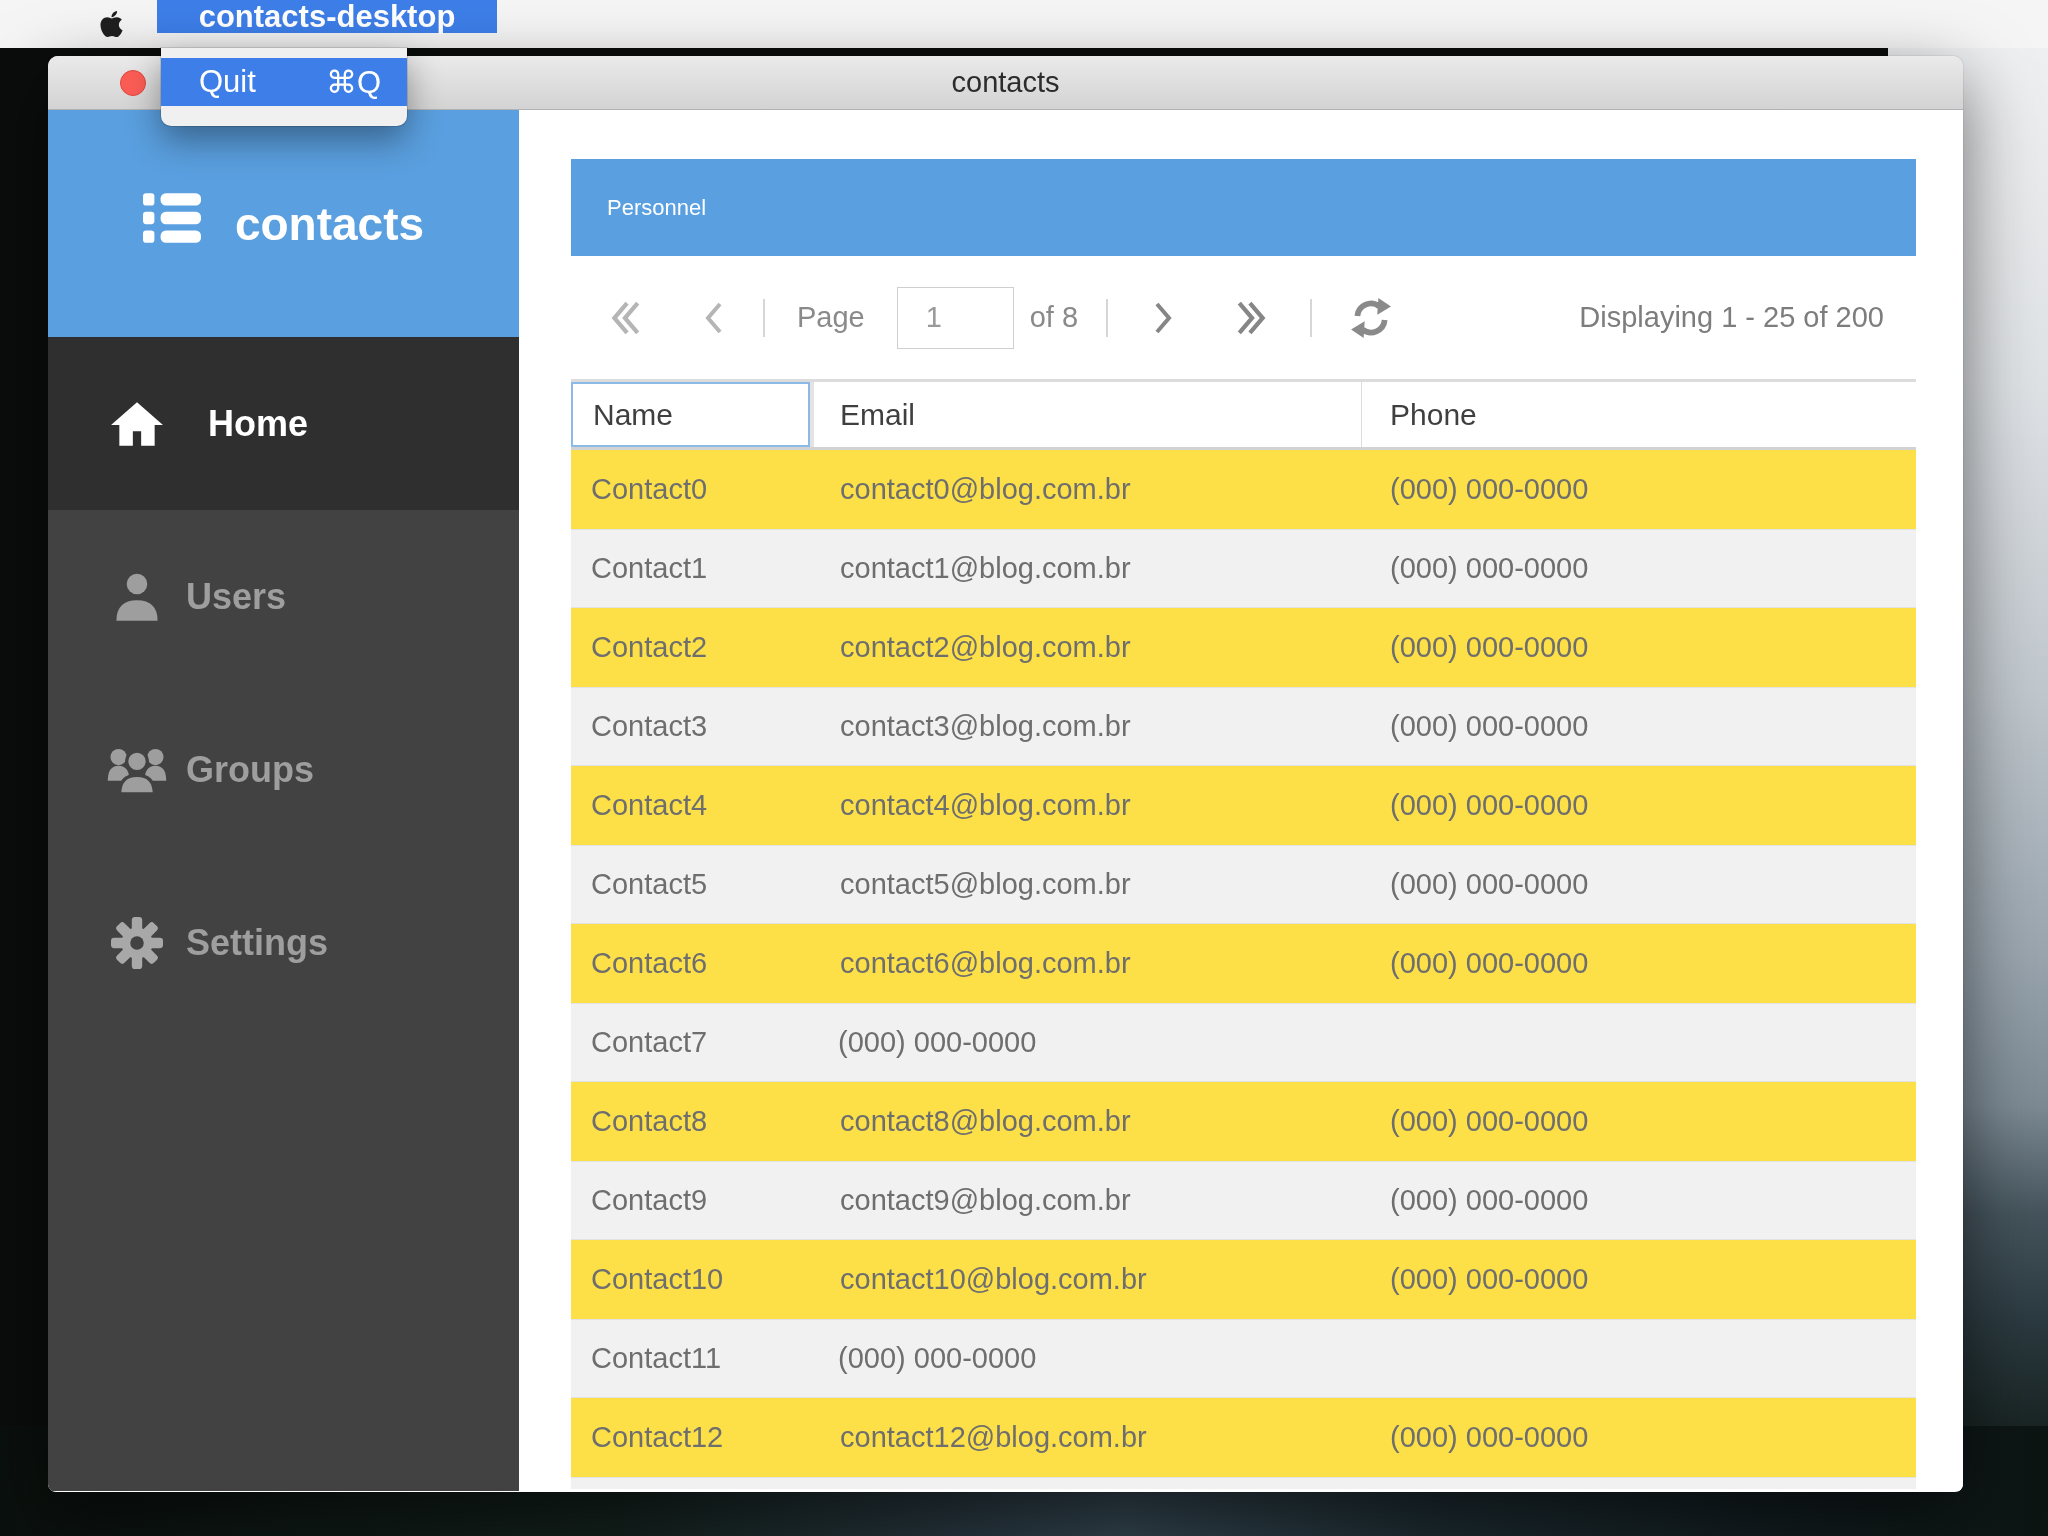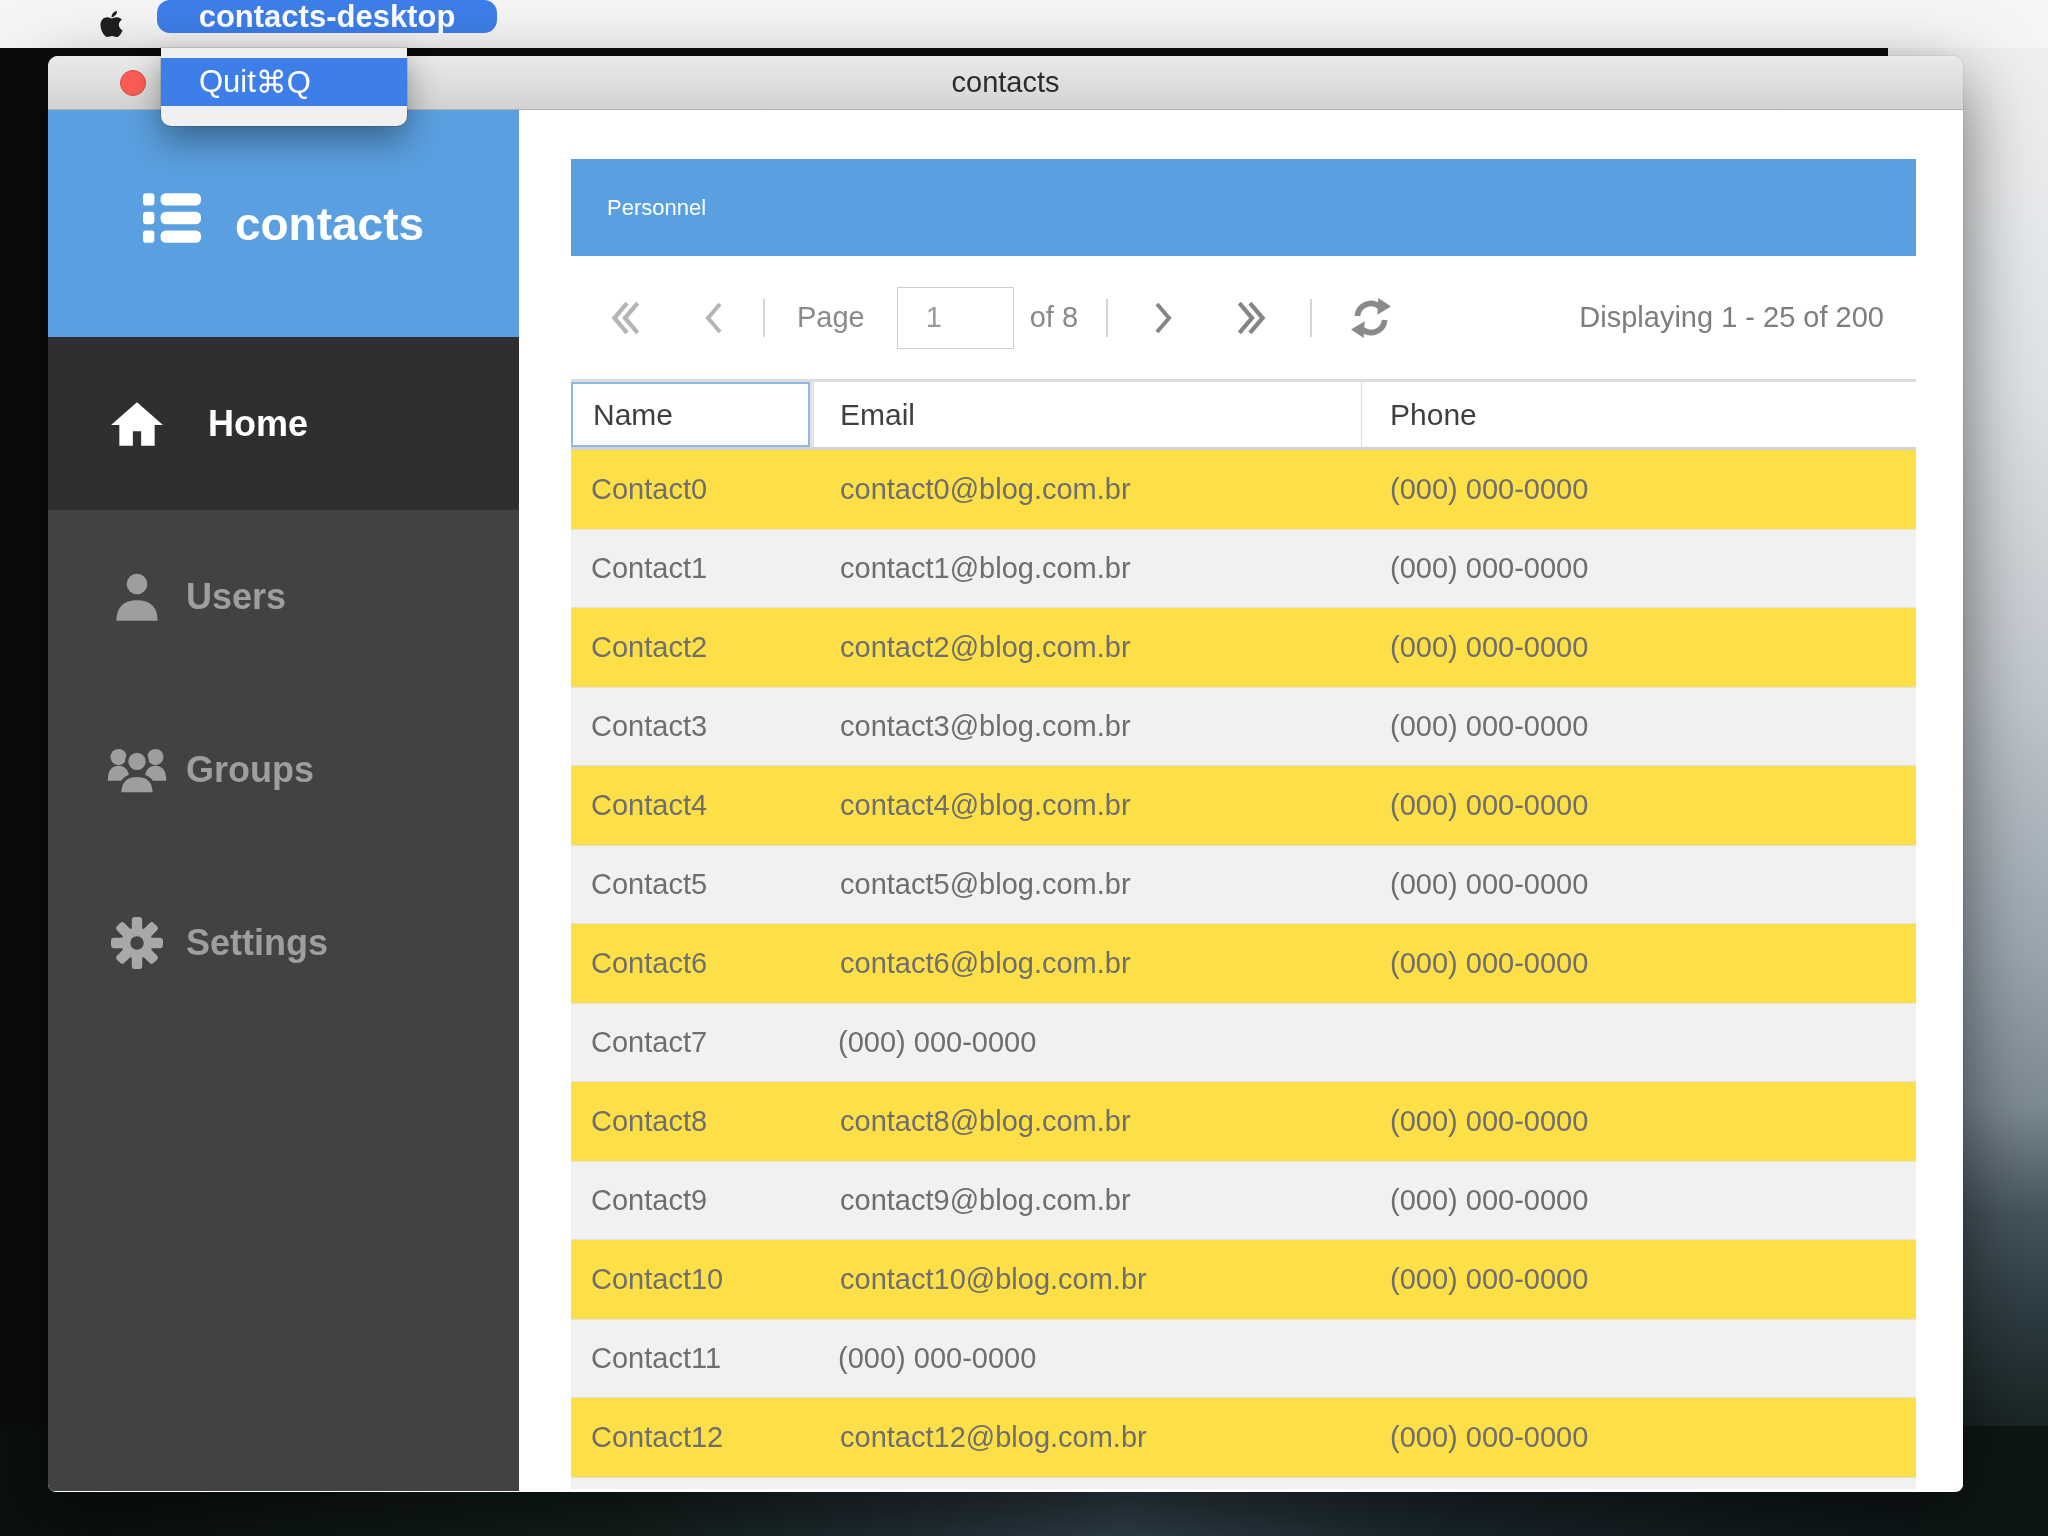--- a/index.html
+++ b/index.html
@@ -14,28 +14,28 @@
   .wall-bottom { position:absolute; left:0; bottom:0; width:2048px; height:110px;
     background:linear-gradient(90deg,#0a100d 0%,#13201c 30%,#25333b 46%,#31424c 55%,
       #1c2a30 70%,#131d20 85%,#0d1513 100%); }
 
   
   #menubar { position:absolute; top:0; left:0; width:2048px; height:48px;
     background:#f5f5f6; z-index:5; }
   .apple { position:absolute; left:100px; top:9px; }
   .menu-app { position:absolute; left:157px; top:0; width:340px; height:33px;
     display:flex; align-items:center; justify-content:center;
-    color:#fff; font-weight:bold; font-size:31px;border-radius:13px; }
+    color:#fff; font-weight:bold; font-size:31px; }
 
   
   #dropdown { position:absolute; left:161px; top:48px; width:246px; z-index:50;
     background:#f0f0f0; border-radius:0 0 10px 10px; padding:10px 0 20px 0;
     box-shadow:0 14px 34px rgba(0,0,0,.38), 0 0 0 1px rgba(0,0,0,.12); }
   .menu-row { height:48px; display:flex; align-items:center;
-    justify-content:flex-start; padding:0 26px 0 38px;
+    justify-content:space-between; padding:0 26px 0 38px;
     color:#fff; font-size:31px; }
 
   
   #window { position:absolute; left:48px; top:56px; width:1915px; height:1436px;
     border-radius:10px 10px 8px 8px; overflow:hidden; z-index:10; background:#fff;
     box-shadow:0 24px 70px rgba(0,0,0,.55), 0 0 1px rgba(0,0,0,.5); }
   #titlebar { height:54px; background:linear-gradient(#eaeaea,#d3d3d3);
     border-bottom:1px solid #b2b2b2; position:relative;
     display:flex; align-items:center; justify-content:center; }
   .win-title { font-size:29px; color:#2c2c2c; }

